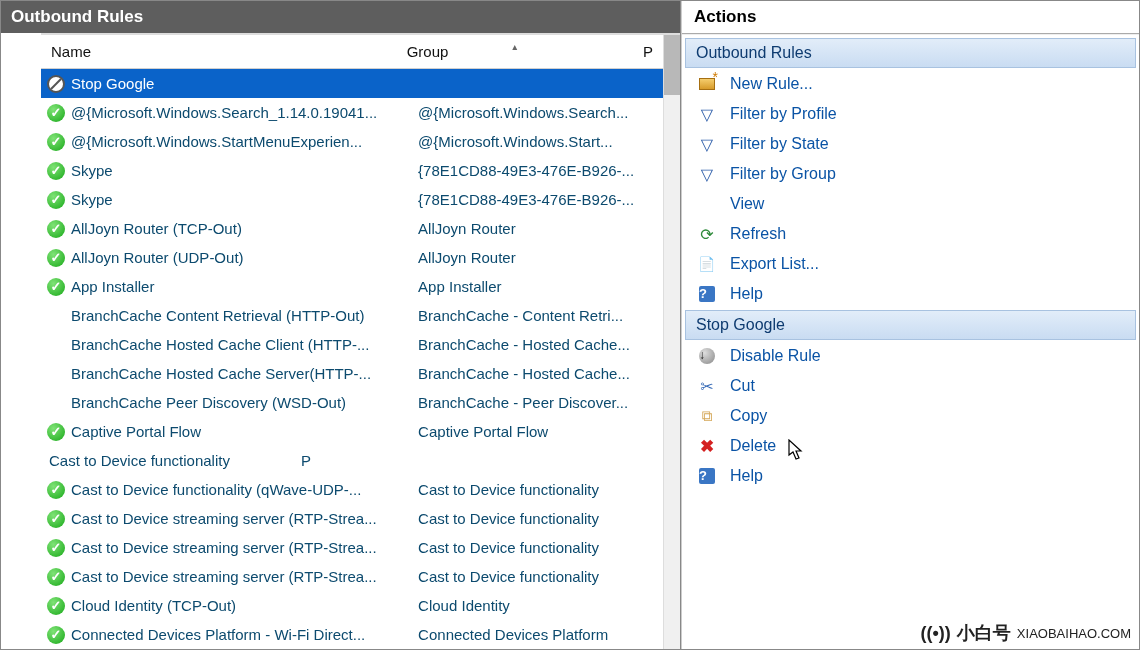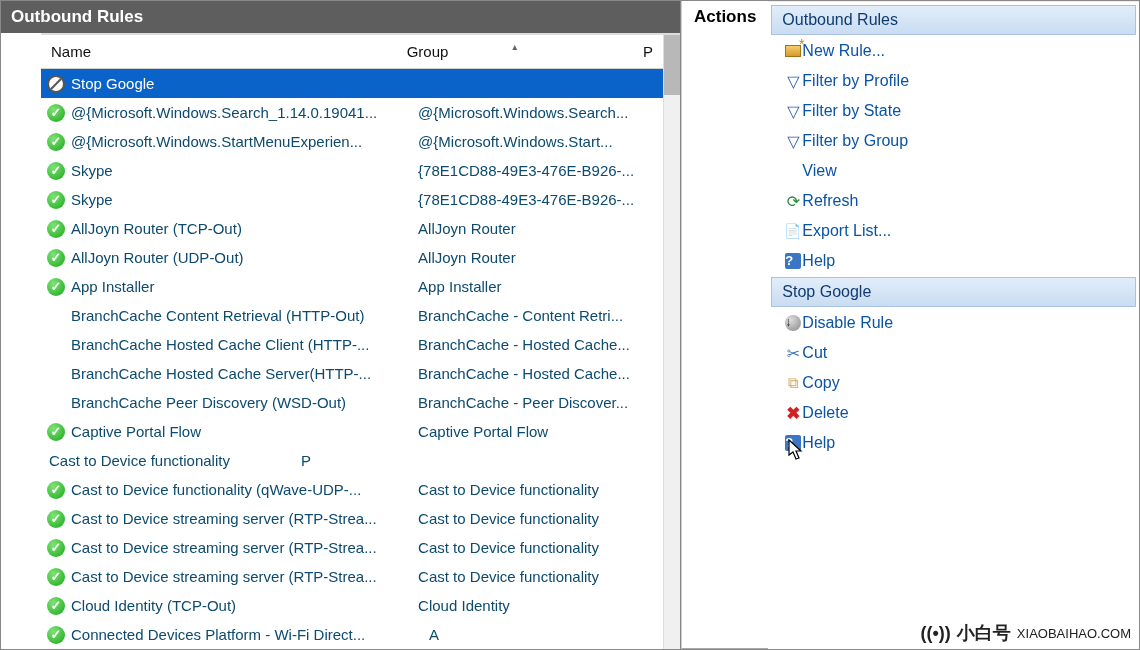--- a/index.html
+++ b/index.html
@@ -143,21 +143,21 @@
   height: 60px;
   background: #b8b8b8;
   position: absolute;
   top: 0;
 }
 
 
 .right-panel {
   flex: 1;
   display: flex;
-  flex-direction: row;
+  flex-direction: column;
   border-left: 1px solid #ccc;
 }
 .actions-title {
   background: #fff;
   color: #000;
   padding: 6px 12px;
   font-weight: 700;
   font-size: 17px;
   border-bottom: 1px solid #aaa;
 }
@@ -173,20 +173,21 @@
   border: 1px solid #a8c2e0;
   color: #0e3b70;
   padding: 5px 10px;
   font-size: 16px;
   margin: 1px;
 }
 .action-item {
   display: flex;
   align-items: center;
   padding: 6px 10px 6px 14px;
+  gap: 14px;
   font-size: 16px;
   color: #0a53a5;
   cursor: pointer;
 }
 .action-icon {
   width: 18px;
   height: 18px;
   display: inline-flex;
   align-items: center;
   justify-content: center;
@@ -392,20 +393,21 @@
               <span>Cloud Identity (TCP-Out)</span>
             </div>
             <div class="cell-group">Cloud Identity</div>
             <div class="cell-p">A</div>
           </div>
           <div class="row">
             <div class="cell-name">
               <span class="rule-icon allow"></span>
               <span>Connected Devices Platform - Wi-Fi Direct...</span>
             </div>
+            <div class="cell-group">Connected Devices Platform</div>
             <div class="cell-p">A</div>
           </div>
         </div>
     </div>
     <div class="scrollbar">
       <div class="scroll-thumb"></div>
     </div>
   </div>
 </div>
 

